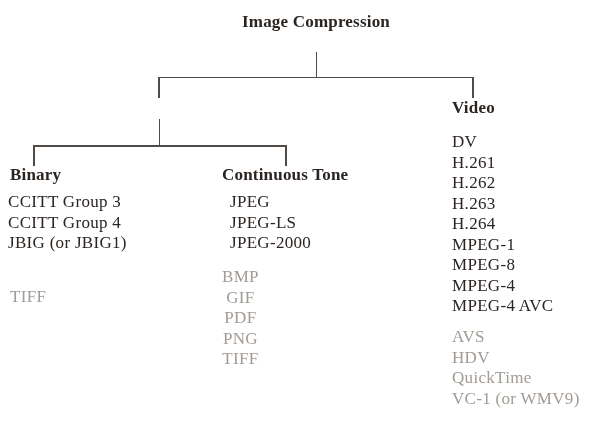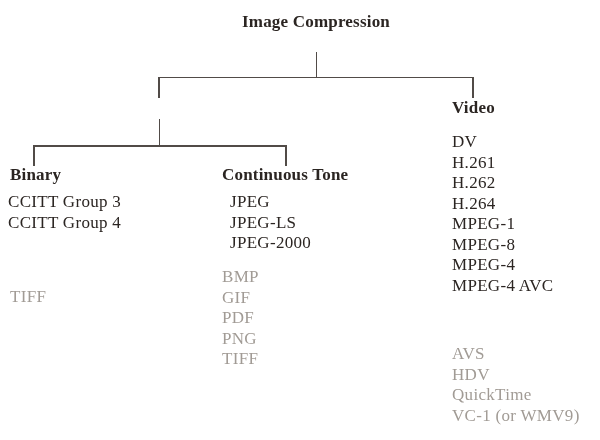--- a/index.html
+++ b/index.html
@@ -70,23 +70,23 @@
   
   #hd-still  { left: 98px;  top: 98px;  width: 121px; }
   #hd-video  { left: 452px; top: 98px; }
   #hd-binary { left: 10px;  top: 165px; }
   #hd-cont   { left: 222px; top: 165px; text-align: right; }
 
   
   #ls-binary-std  { left: 8px;  top: 192px; }
   #ls-binary-gray { left: 10px;  top: 287px; }
   #ls-cont-std    { left: 230px; top: 192px; }
-  #ls-cont-gray   { left: 222px; top: 267px; }
+  #ls-cont-gray   { left: 222px; top: 267px; text-align: center; }
   #ls-video-std   { left: 452px; top: 132px; }
-  #ls-video-gray  { left: 452px; top: 327px; margin-top: 17px; }
+  #ls-video-gray  { left: 452px; top: 327px; }
 </style>
 </head>
 <body>
 
 <div class="canvas">
 
   <div class="title">
     <div>Image Compression</div>
   </div>
 
@@ -99,20 +99,21 @@
   <div class="line v" id="ln-binary-hang"></div>
   <div class="line v" id="ln-cont-hang"></div>
 
   <div class="heading" id="hd-video">Video</div>
   <div class="heading" id="hd-binary">Binary</div>
   <div class="heading" id="hd-cont">Continuous Tone</div>
 
   <ul class="list" id="ls-binary-std">
     <li>CCITT Group 3</li>
     <li>CCITT Group 4</li>
+    <li>JBIG (or JBIG1)</li>
   </ul>
   <ul class="list gray" id="ls-binary-gray">
     <li>TIFF</li>
   </ul>
 
   <ul class="list" id="ls-cont-std">
     <li>JPEG</li>
     <li>JPEG-LS</li>
     <li>JPEG-2000</li>
   </ul>
@@ -121,20 +122,21 @@
     <li>GIF</li>
     <li>PDF</li>
     <li>PNG</li>
     <li>TIFF</li>
   </ul>
 
   <ul class="list" id="ls-video-std">
     <li>DV</li>
     <li>H.261</li>
     <li>H.262</li>
+    <li>H.263</li>
     <li>H.264</li>
     <li>MPEG-1</li>
     <li>MPEG-8</li>
     <li>MPEG-4</li>
     <li>MPEG-4 AVC</li>
   </ul>
   <ul class="list gray" id="ls-video-gray">
     <li>AVS</li>
     <li>HDV</li>
     <li>QuickTime</li>

